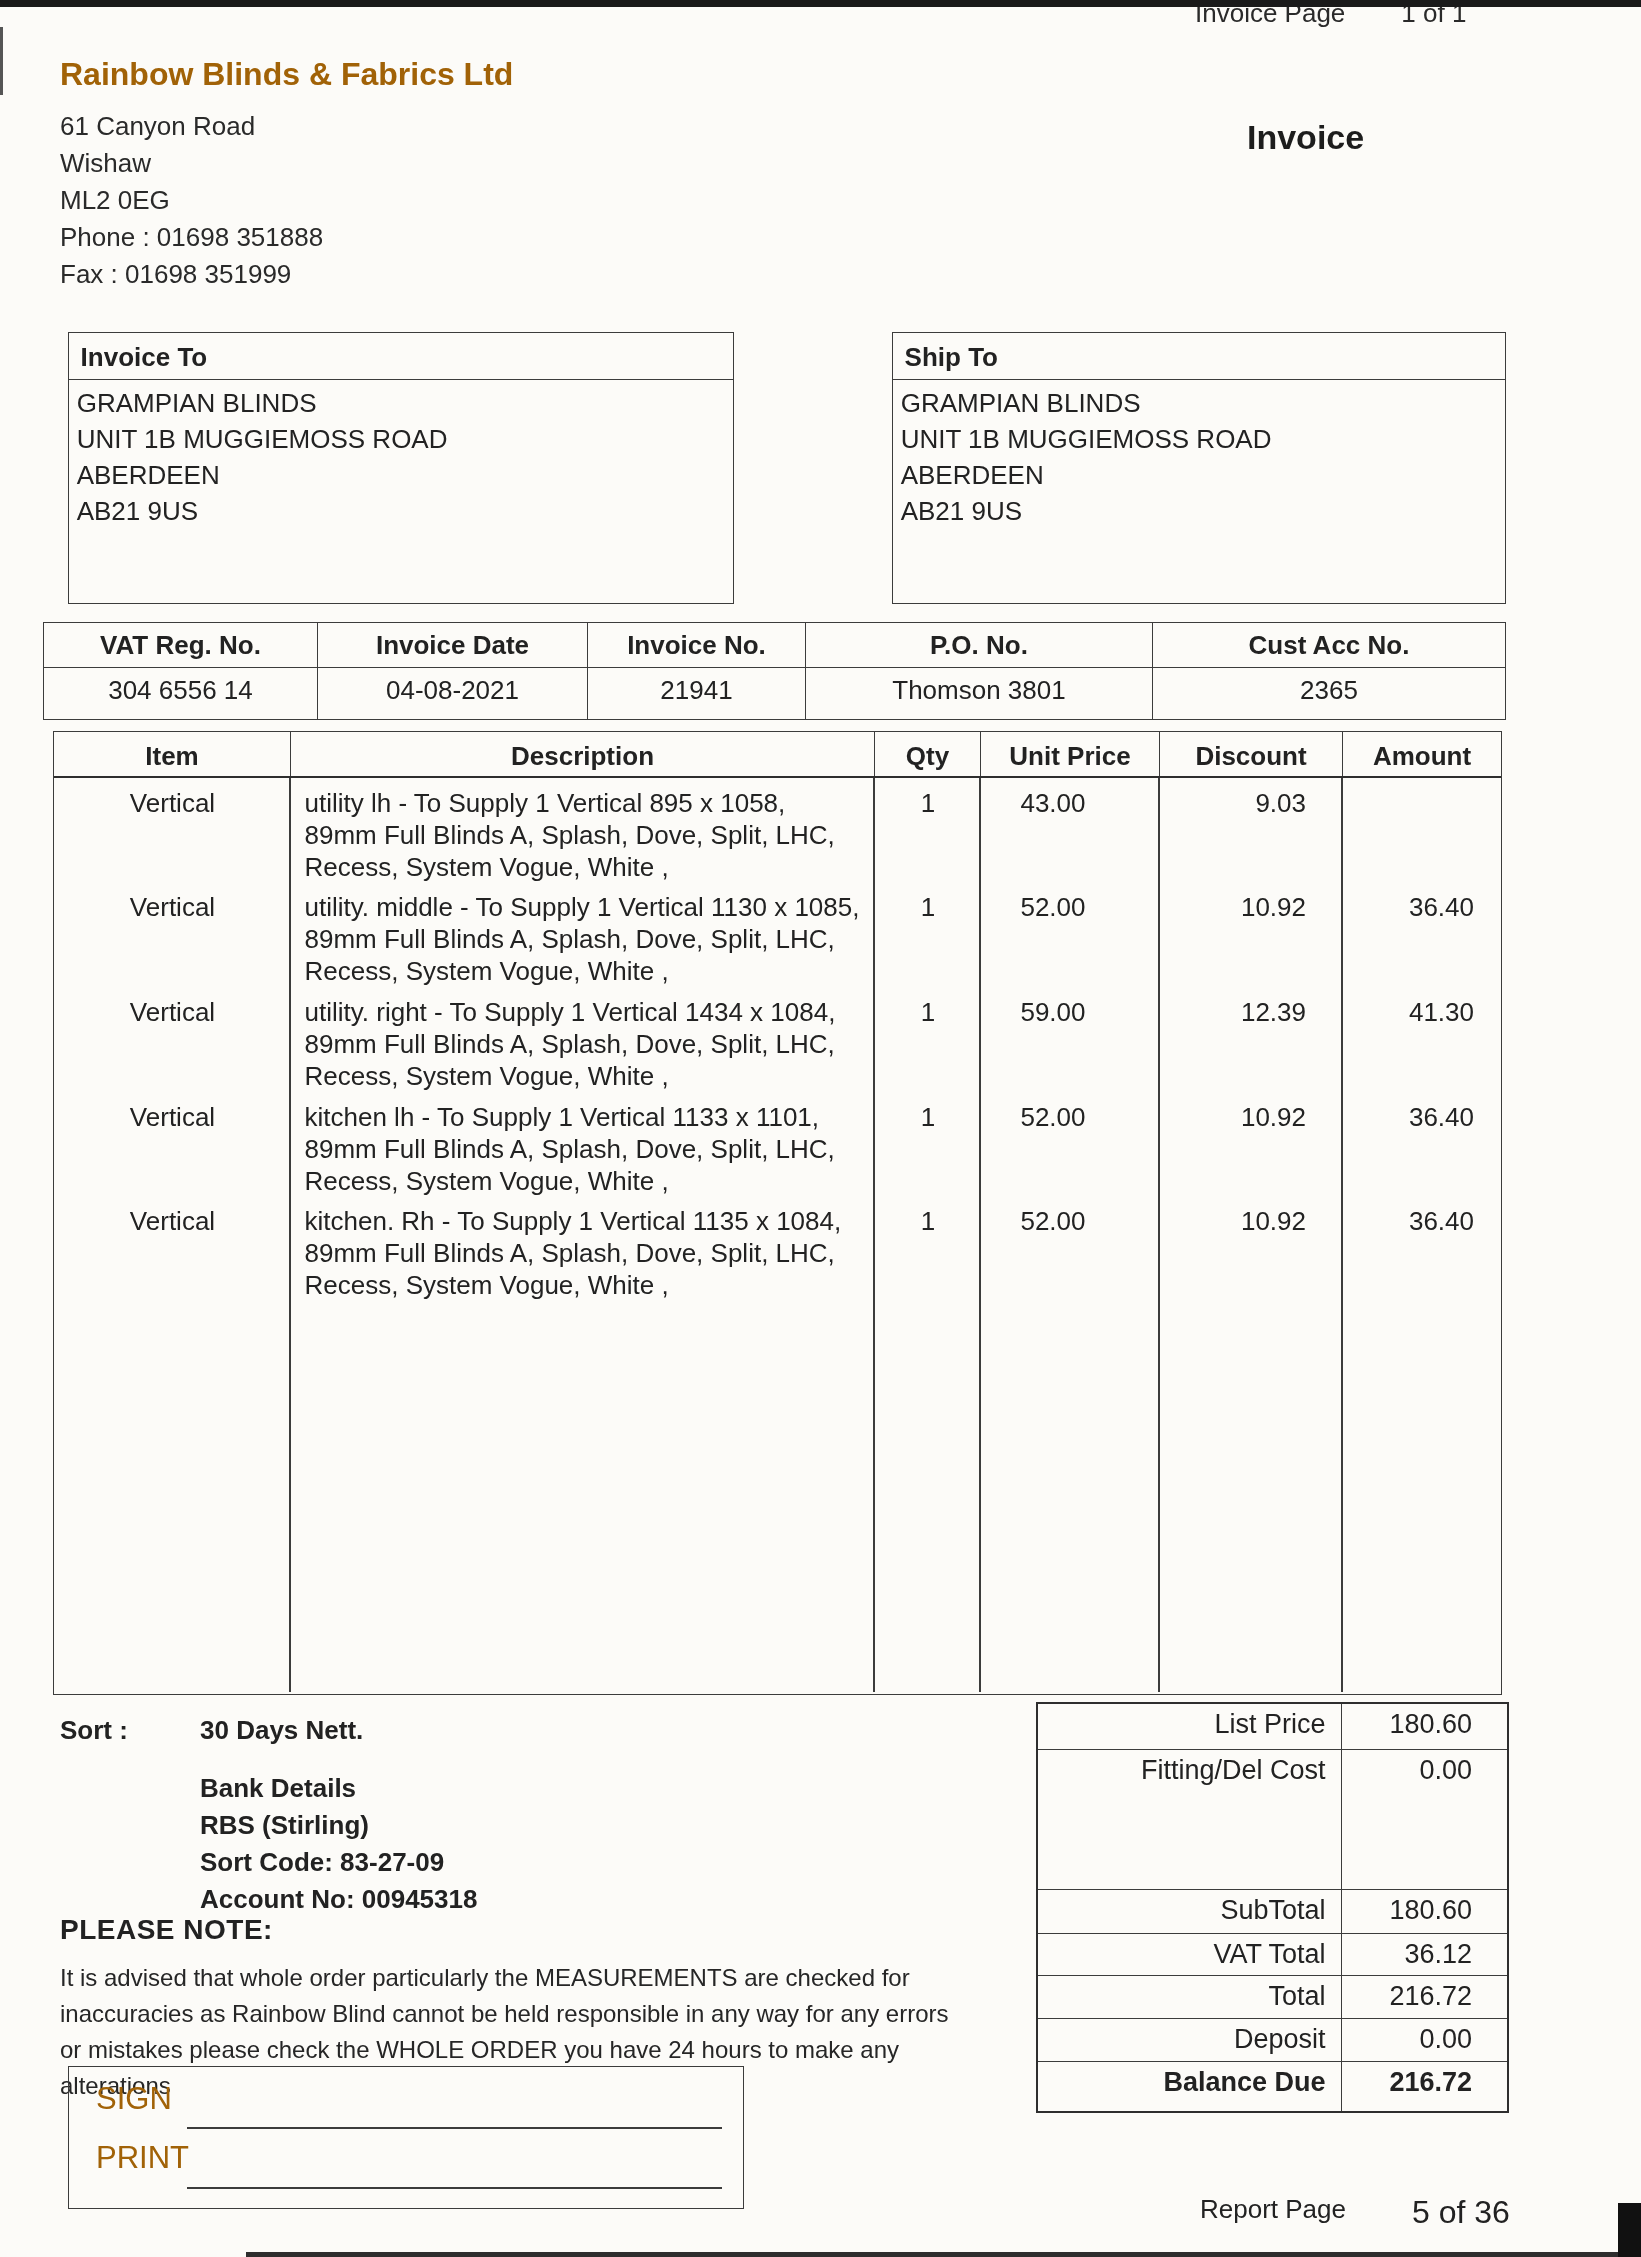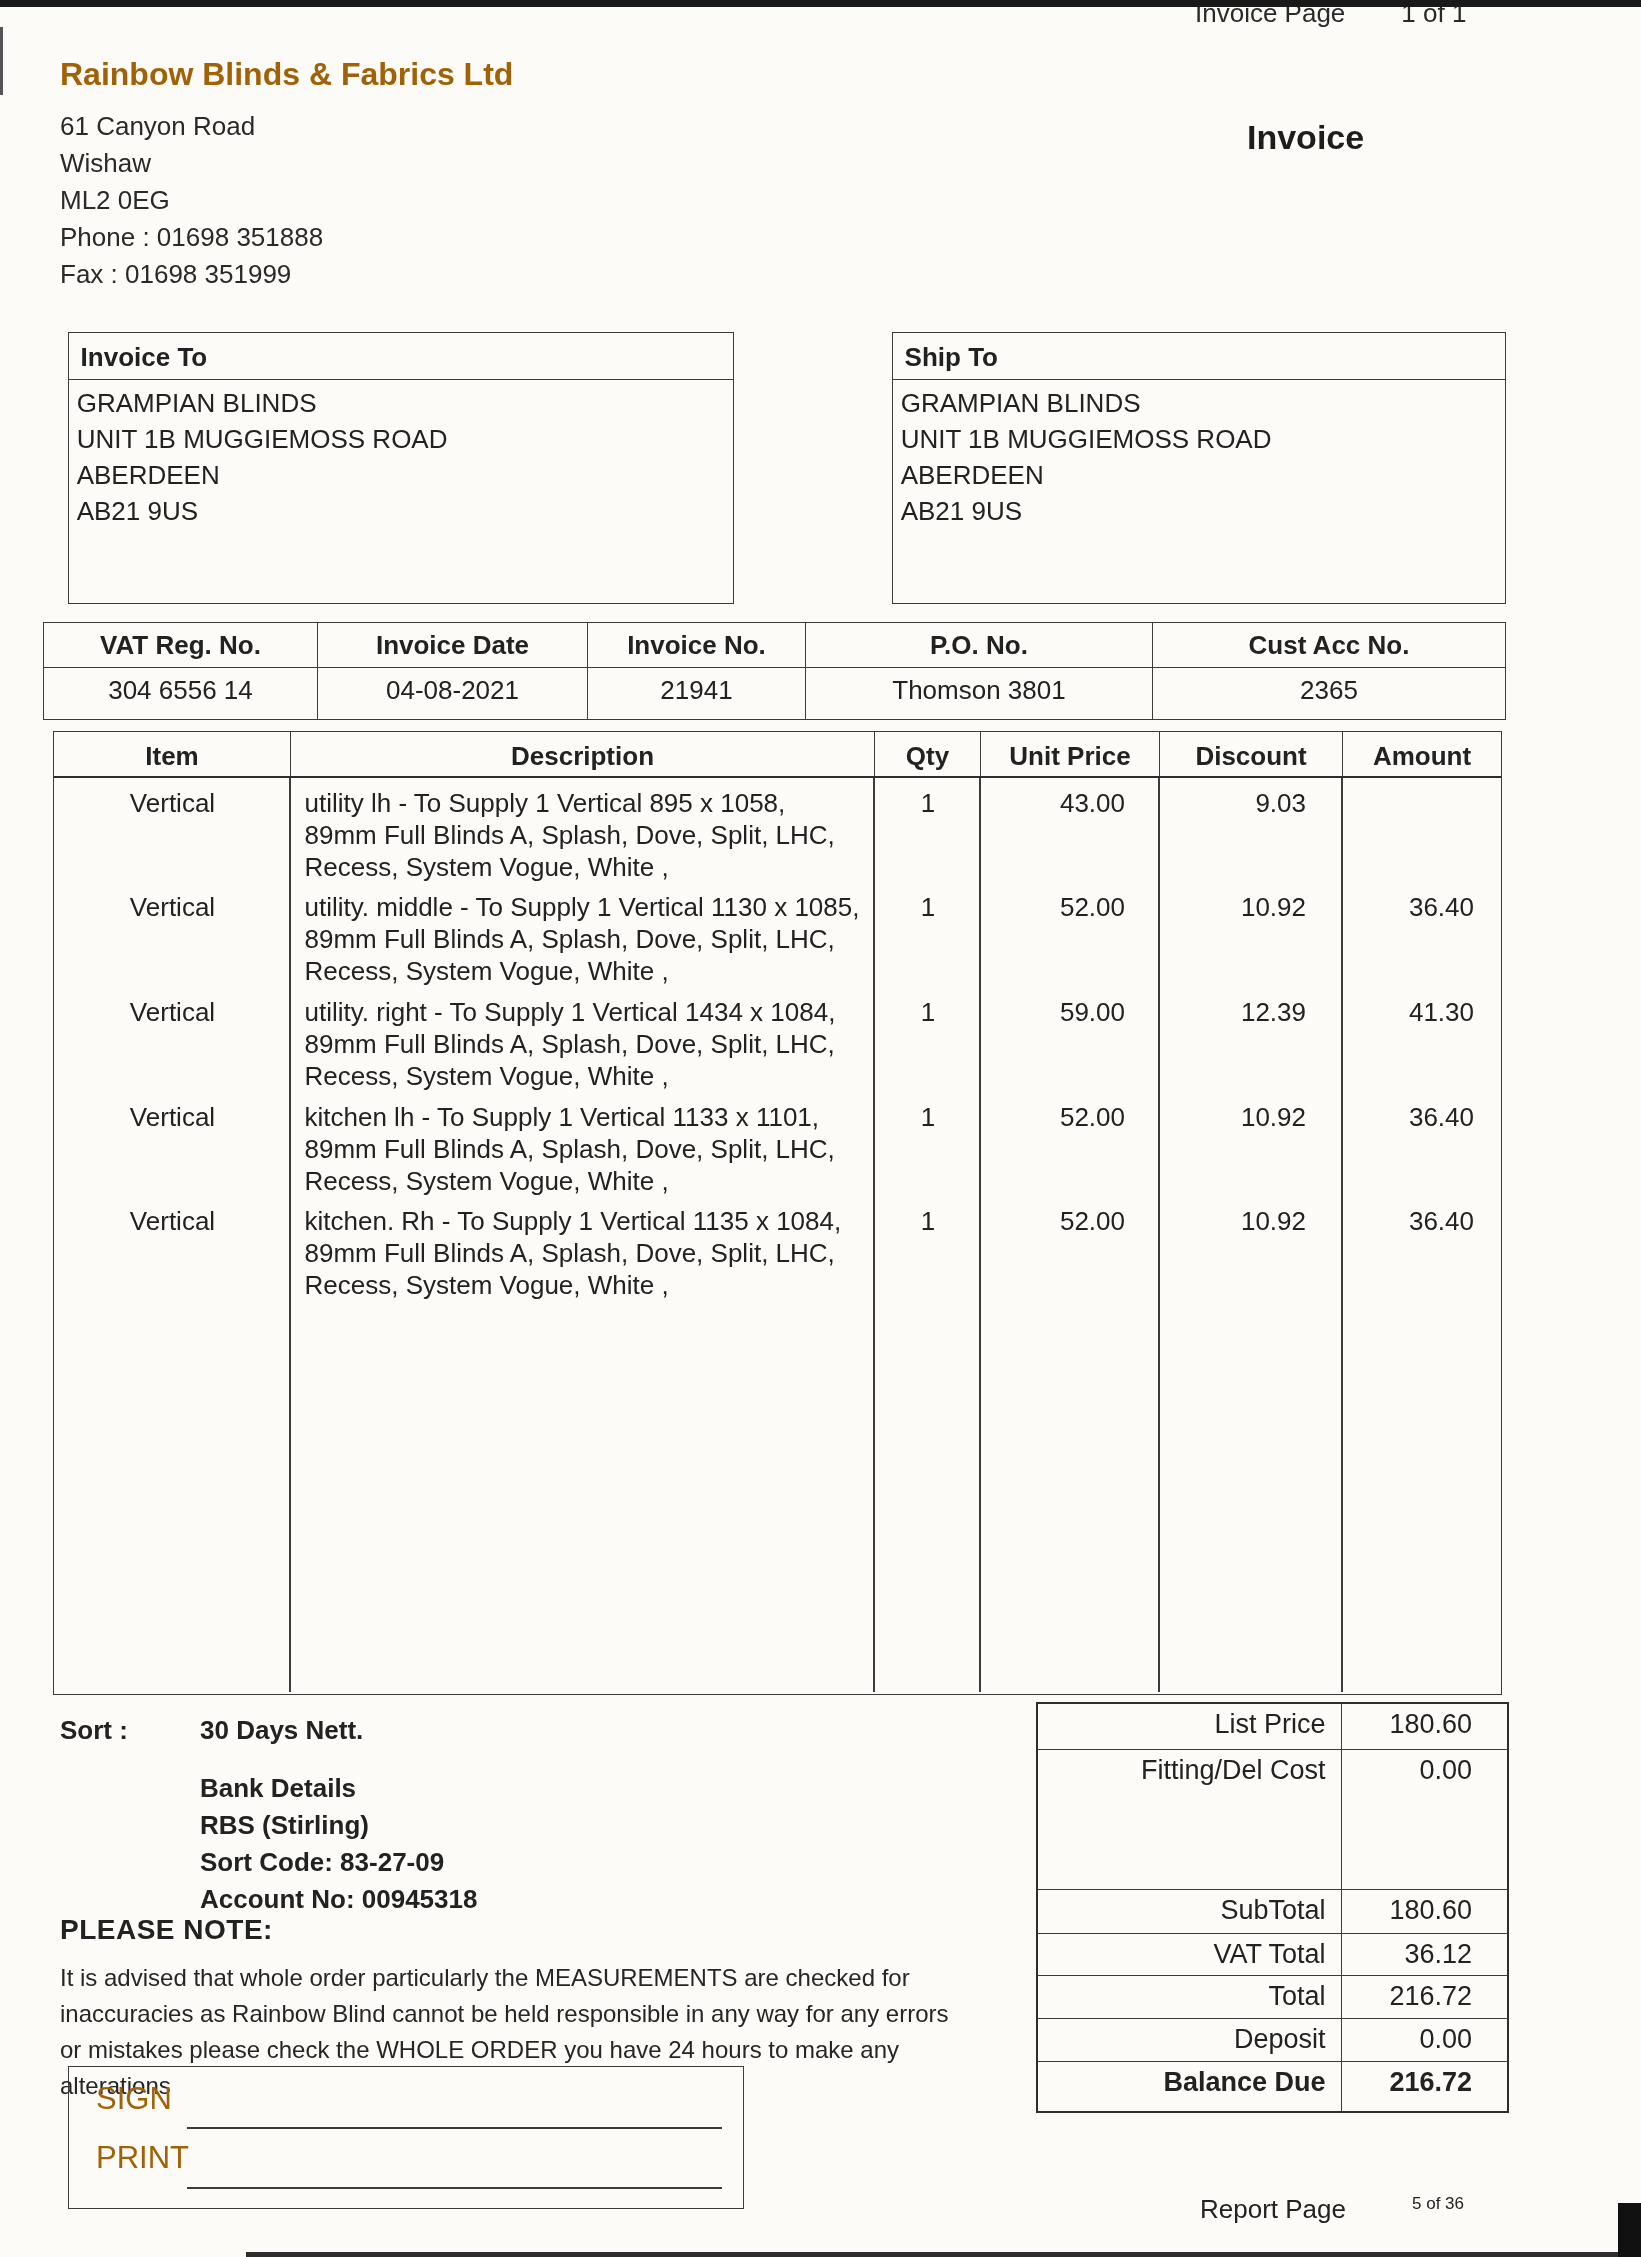--- a/index.html
+++ b/index.html
@@ -49,21 +49,21 @@
   .items-head .h{font-size:26px;font-weight:bold;text-align:center;padding-top:8.7px;border-right:1.9px solid #3c3c3c;box-sizing:border-box;}
   .items-head .h:last-child{border-right:none;}
   .items-body{position:relative;height:914px;overflow:hidden;}
   .vline{position:absolute;top:0;bottom:0;width:1.9px;background:#3c3c3c;}
   .vl1{left:235px;}.vl2{left:819px;}.vl3{left:925px;}.vl4{left:1104px;}.vl5{left:1287px;}
   .irow{display:grid;grid-template-columns:237px 584px 106px 179px 183px auto;margin-top:8.7px;}
   .irow .c{font-size:26px;line-height:32px;}
   .irow .item{text-align:center;}
   .irow .desc{padding:0 11.6px 0 13.5px;}
   .irow .qty{text-align:center;}
-  .irow .price{text-align:right;padding-right:35px;}
+  .irow .price{text-align:center;padding-right:35px;}
   .irow .disc{text-align:right;padding-right:37px;}
   .irow .amt{text-align:right;padding-right:27px;}
 
   
   .terms-label{position:absolute;left:60px;top:1715px;font-size:26px;font-weight:bold;}
   .terms-value{position:absolute;left:200px;top:1715px;font-size:26px;font-weight:bold;}
   .bank{position:absolute;left:200px;top:1770px;font-size:26px;font-weight:bold;line-height:37px;}
   .note-head{position:absolute;left:60px;top:1914px;font-size:28px;font-weight:bold;letter-spacing:0.5px;}
   .note-body{position:absolute;left:60px;top:1960px;width:912px;font-size:24px;line-height:36px;color:#262626;}
 
@@ -80,21 +80,21 @@
   .signbox{position:absolute;left:68px;top:2066px;width:676px;height:143px;border:1.9px solid #3c3c3c;box-sizing:border-box;}
   .sig-label{position:absolute;left:27px;font-size:31px;color:#a16207;}
   .sign-label{top:13.5px;}
   .print-label{top:73px;}
   .sig-line{position:absolute;left:118px;right:21px;height:1.9px;background:#3c3c3c;}
   .sign-line{top:60px;}
   .print-line{top:120px;}
 
   
   .report-label{position:absolute;left:1200px;top:2194px;font-size:26px;}
-  .report-value{position:absolute;left:1412px;top:2194px;font-size:17px;}
+  .report-value{position:absolute;left:1412px;top:2194px;font-size:32px;}
 </style>
 </head>
 <body>
 
 <div class="page">
 
   <div class="scan-top"></div>
   <div class="scan-left-tick"></div>
   <div class="scan-bottom"></div>
   <div class="scan-corner"></div>

